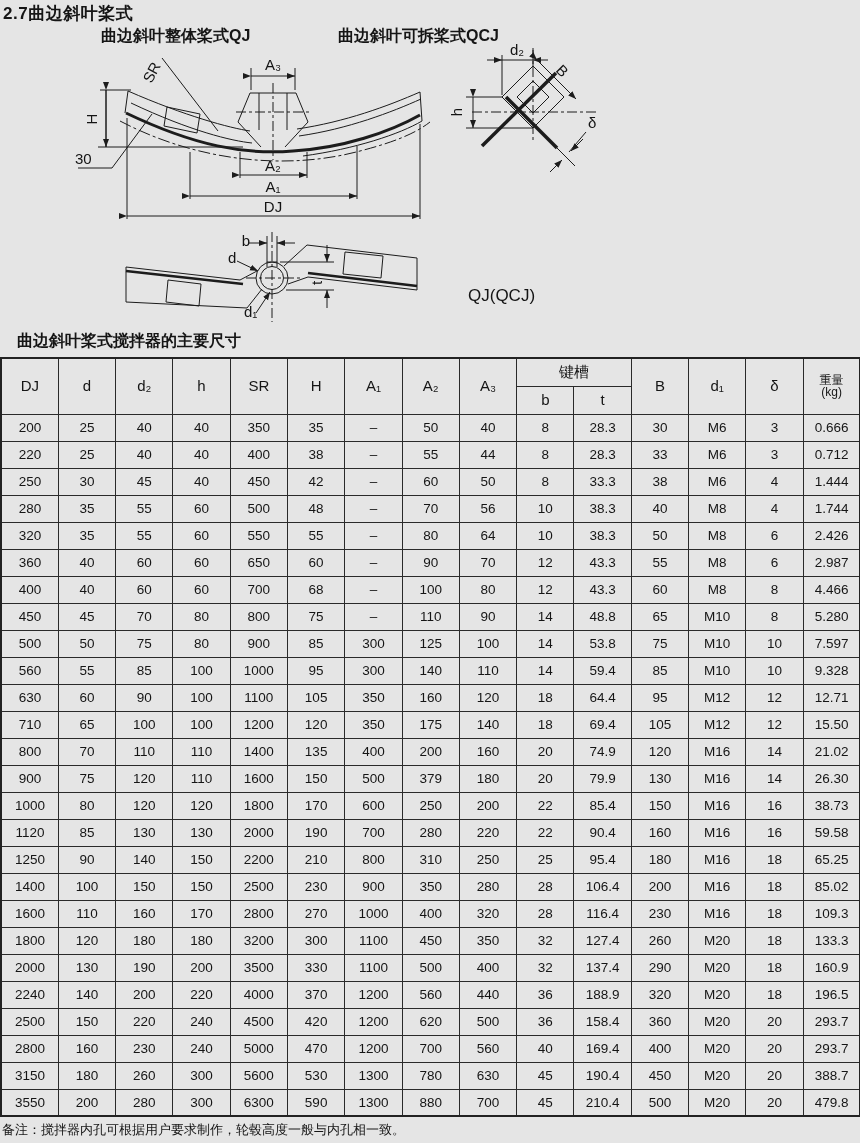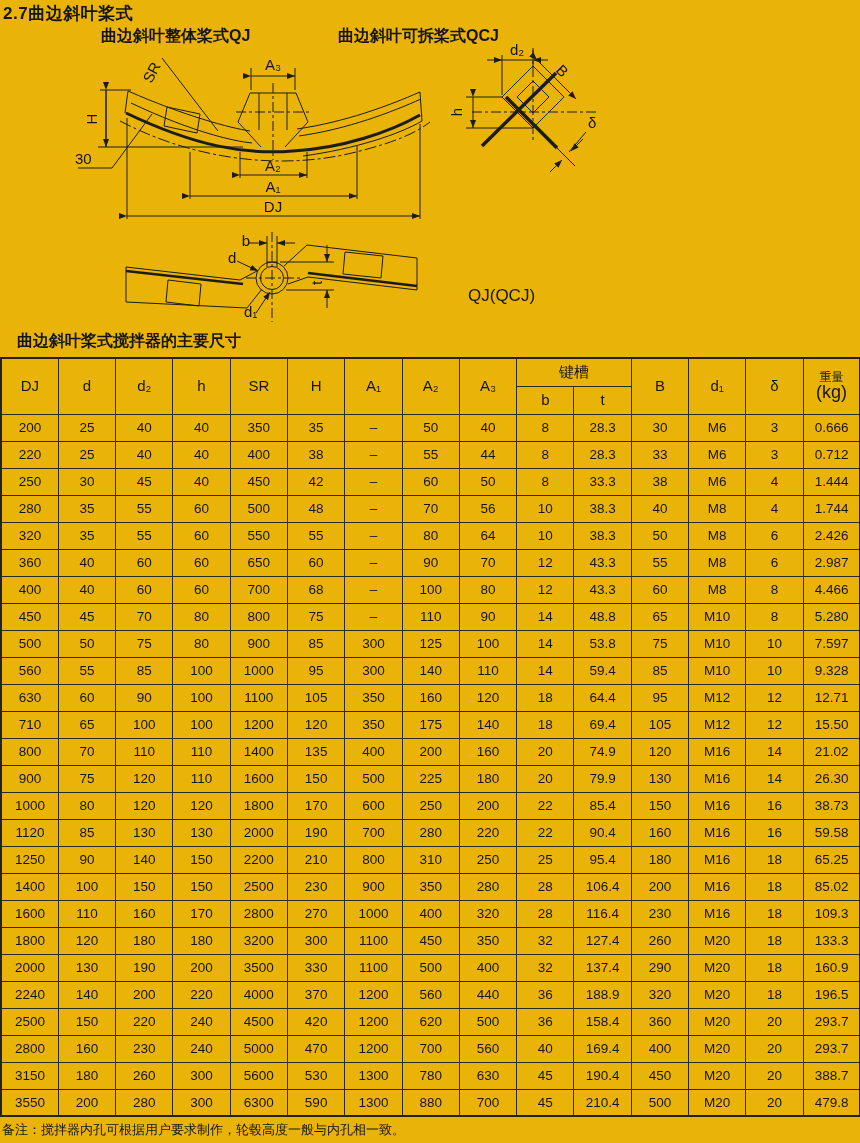--- a/index.html
+++ b/index.html
@@ -1,30 +1,30 @@
 <!DOCTYPE html>
 <html><head>
 <meta charset="utf-8">
 <style>
   * { box-sizing: border-box; }
   html,body { margin:0; padding:0; background:#fff; }
   body { width:860px; height:1143px; font-family:"Liberation Sans",sans-serif; color:#151515; }
-  .page { position:relative; width:860px; height:1143px; overflow:hidden; background:#eab308; }
+  .page { position:relative; width:860px; height:1143px; overflow:hidden; background:#e5e5e5; }
   .title { position:absolute; left:3px; top:2px; font-size:17px; font-weight:bold; letter-spacing:.5px; }
   .fig-label { position:absolute; font-size:16px; font-weight:bold; }
   .lbl-qj  { left:101px; top:26px; }
   .lbl-qcj { left:338px; top:26px; }
   svg.figure { position:absolute; left:0; top:0; }
   .caption { position:absolute; left:2px; top:331px; font-size:16px; font-weight:bold;margin-left:15px; }
   table.dims { position:absolute; left:0; top:357px; width:860px; border-collapse:collapse; table-layout:fixed; border:2px solid #222; }
   table.dims th, table.dims td { border:1px solid #2a2a2a; text-align:center; vertical-align:middle; padding:0; font-weight:normal; }
   table.dims thead th { font-size:15px; height:28px; line-height:1.05; }
   table.dims tbody td { font-size:13.5px; height:27px; }
   .w-main { font-size:12px; }
-  .w-unit { font-size:18px; }
+  .w-unit { font-size:12px; }
   .note { position:absolute; left:2px; top:1121px; font-size:13px; }
   text.dim { font-size:15px; }
   text.model { font-size:17px; }
 </style>
 </head>
 <body>
 
 <div class="page">
 
   <div class="title">2.7曲边斜叶桨式</div>
@@ -444,21 +444,21 @@
           <td>21.02</td>
         </tr>
         <tr>
           <td>900</td>
           <td>75</td>
           <td>120</td>
           <td>110</td>
           <td>1600</td>
           <td>150</td>
           <td>500</td>
-          <td>225</td>
+          <td>379</td>
           <td>180</td>
           <td>20</td>
           <td>79.9</td>
           <td>130</td>
           <td>M16</td>
           <td>14</td>
           <td>26.30</td>
         </tr>
         <tr>
           <td>1000</td>

